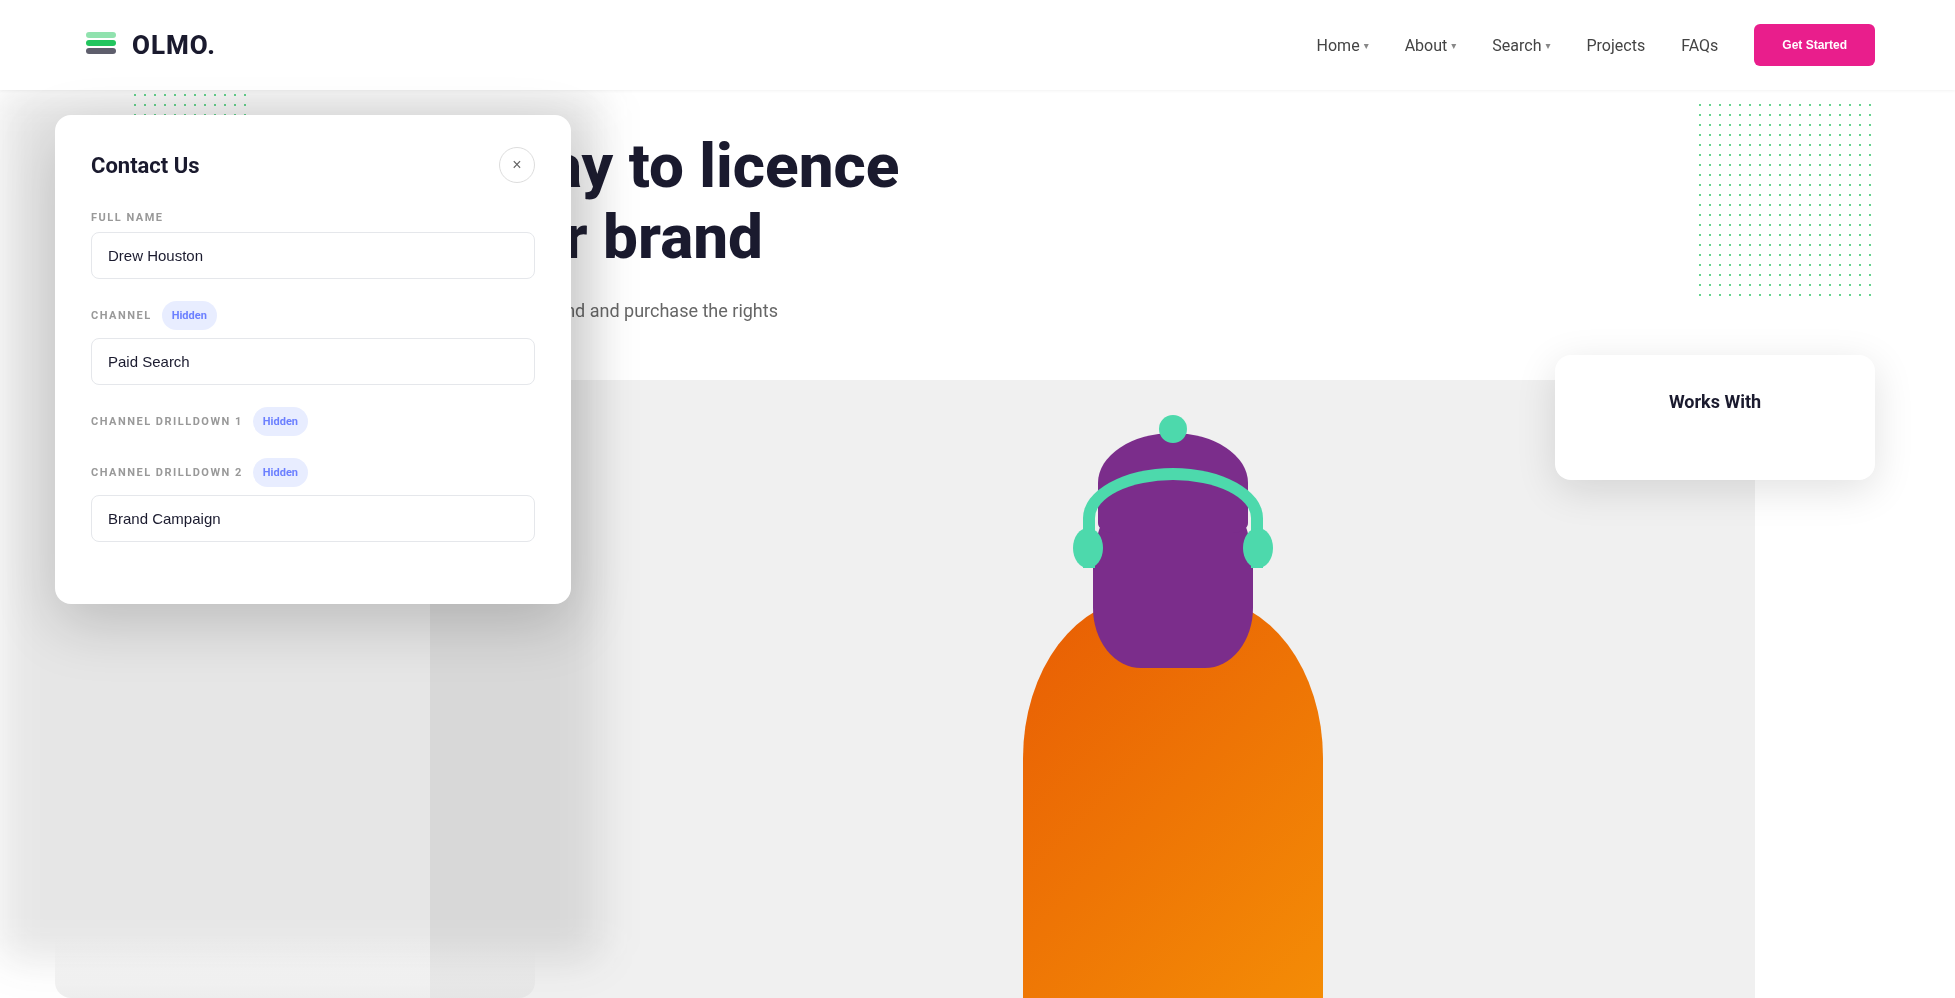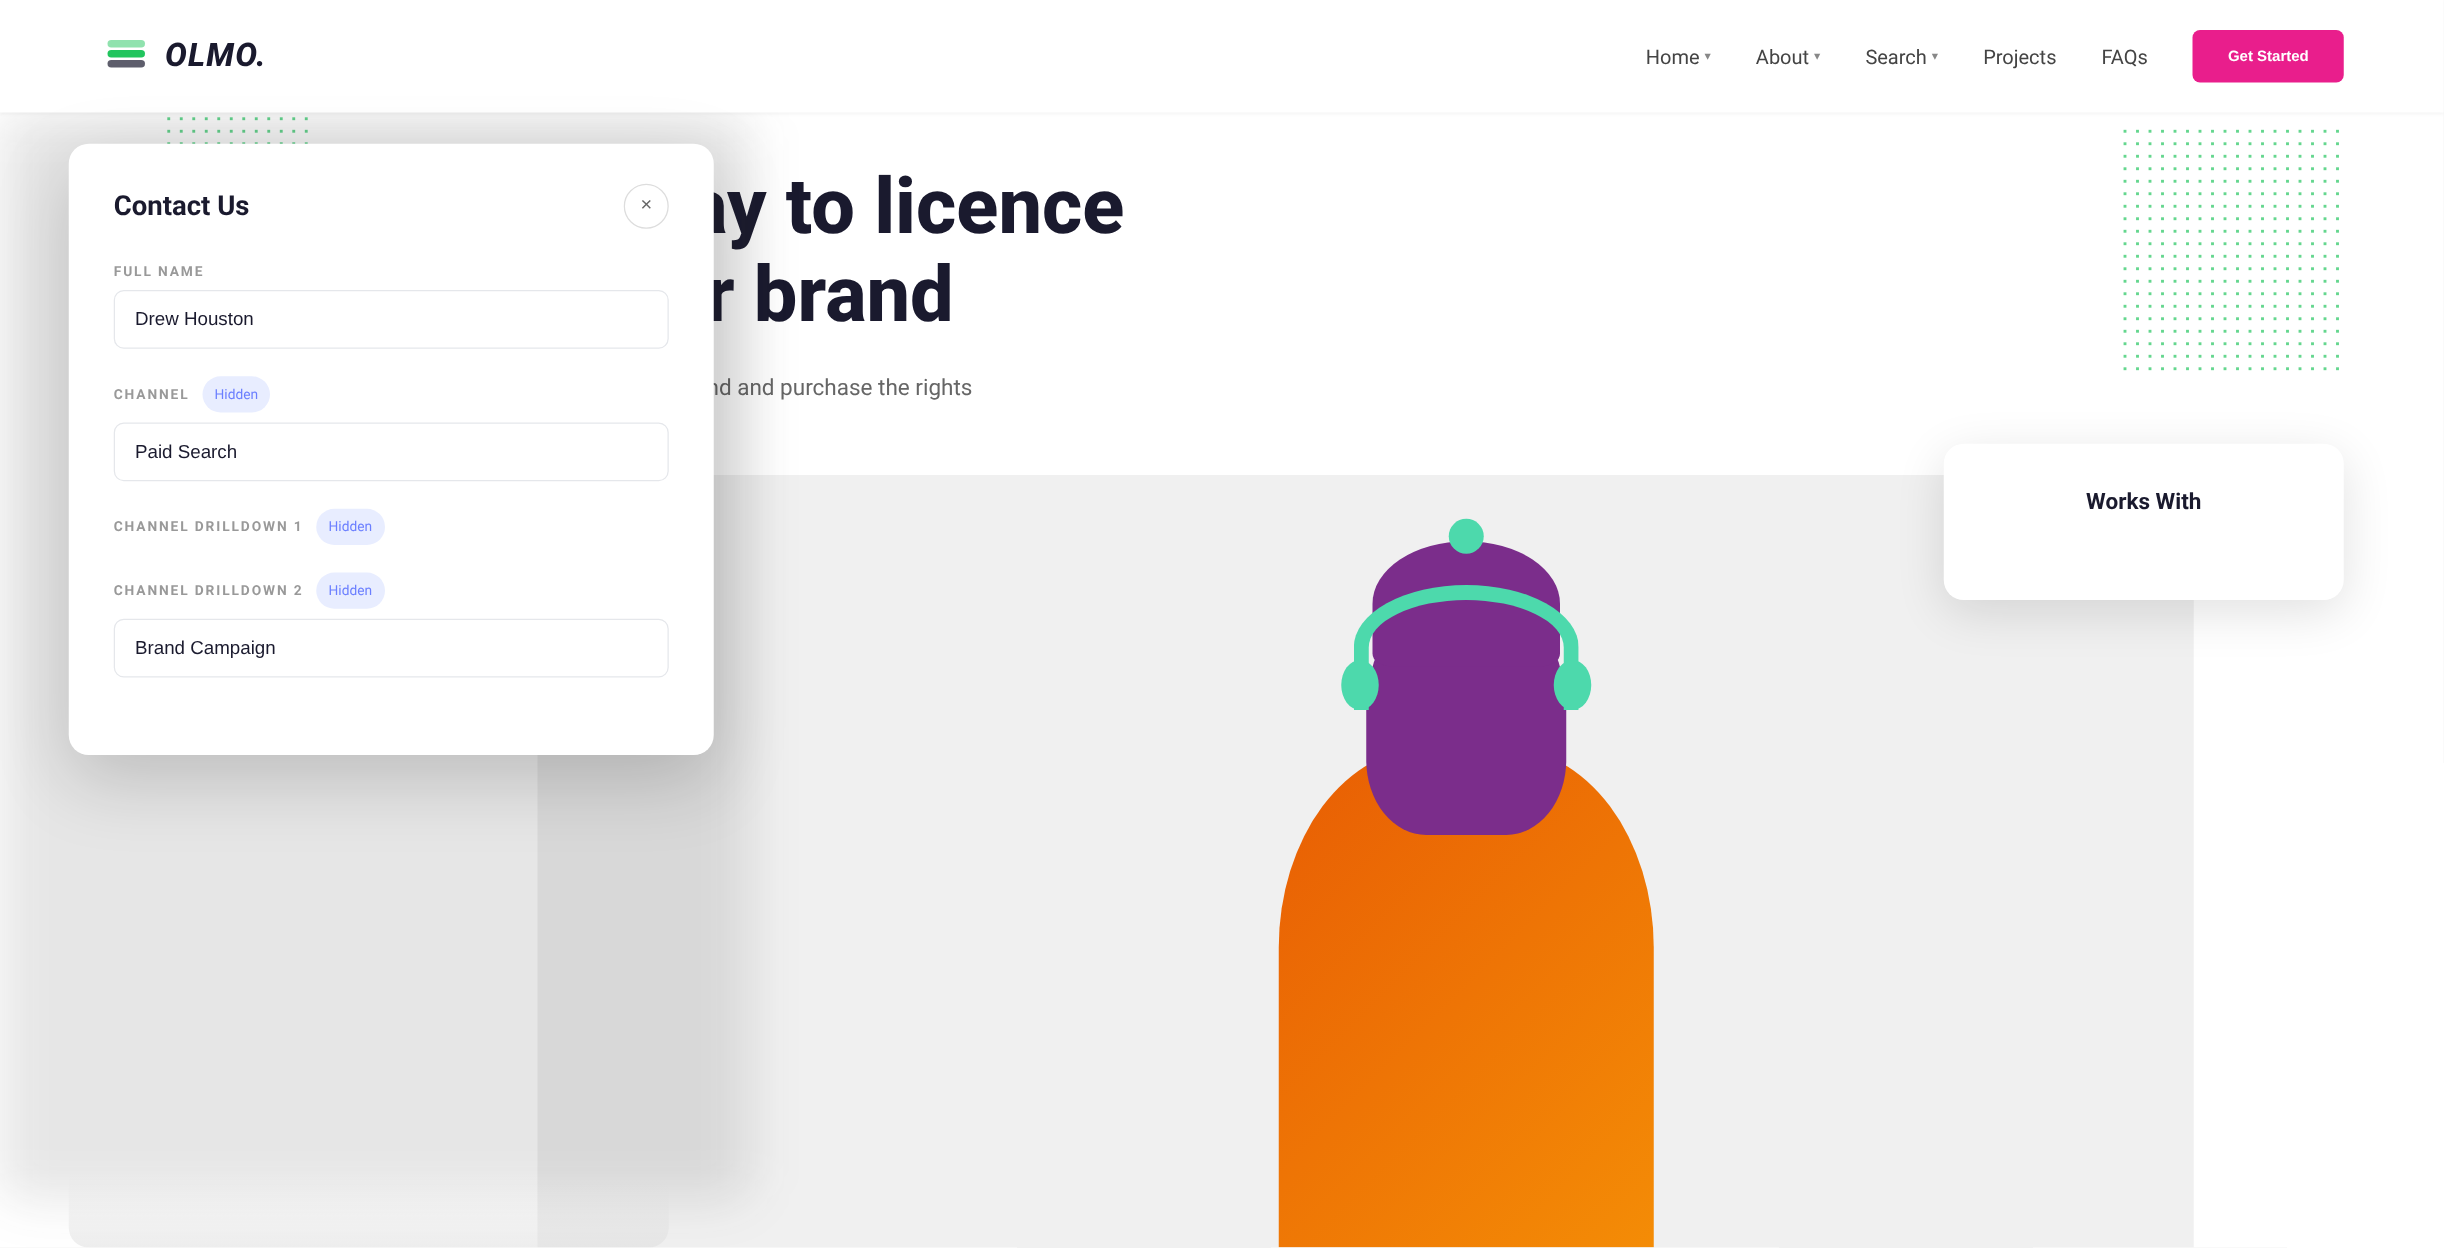--- a/index.html
+++ b/index.html
@@ -48,21 +48,20 @@
       align-items: center;
       justify-content: space-between;
       padding: 0 80px;
       z-index: 10;
       box-shadow: 0 1px 3px rgba(0,0,0,0.05);
     }
     .logo-area {
       display: flex;
       align-items: center;
       gap: 10px;
-      font-style: italic;
     }
     .logo-icon {
       width: 42px;
       height: 42px;
     }
     .logo-text {
       font-size: 26px;
       font-weight: 800;
       color: #1a1a2e;
       letter-spacing: 1px;
@@ -297,21 +296,21 @@
       font-size: 11px;
       font-weight: 700;
       color: #999;
       letter-spacing: 1.5px;
       text-transform: uppercase;
     }
     .hidden-badge {
       background: #e8edff;
       color: #6b7fff;
       font-size: 11px;
-      font-weight: 400;
+      font-weight: 700;
       padding: 8px 10px;
       border-radius: 20px;
     }
     .field-input {
       width: 100%;
       padding: 14px 16px;
       border: 1.5px solid #e5e7eb;
       border-radius: 8px;
       font-size: 15px;
       color: #1a1a2e;

